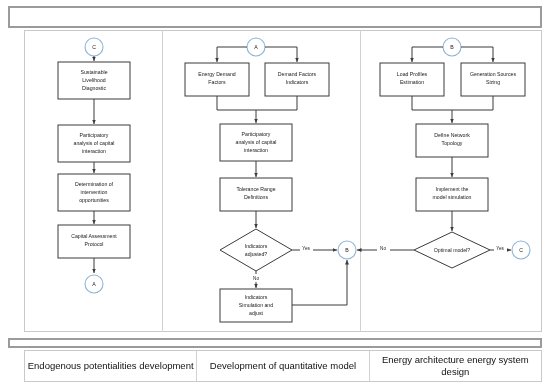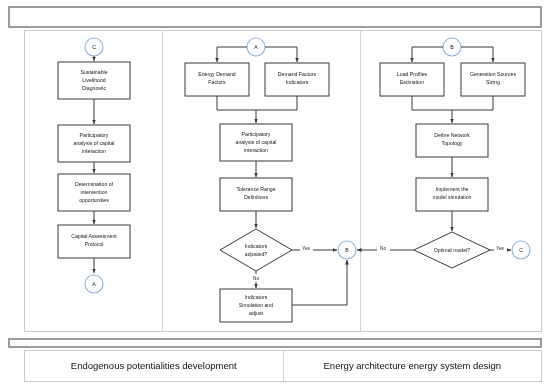--- a/index.html
+++ b/index.html
@@ -188,16 +188,17 @@
       <text class="t-edge" x="500" y="250" text-anchor="middle">Yes</text>
 
       <circle class="node-circle" cx="521" cy="250" r="9"></circle>
       <text class="t-circle" x="521" y="252" text-anchor="middle">C</text>
     </g>
   </svg>
 
   <div class="footer-bar"></div>
   <div class="footer">
     <div class="footer-cell">Endogenous potentialities development</div>
+    <div class="footer-cell">Development of quantitative model</div>
     <div class="footer-cell">Energy architecture energy system design</div>
   </div>
 
 </div>
 
 </body></html>

